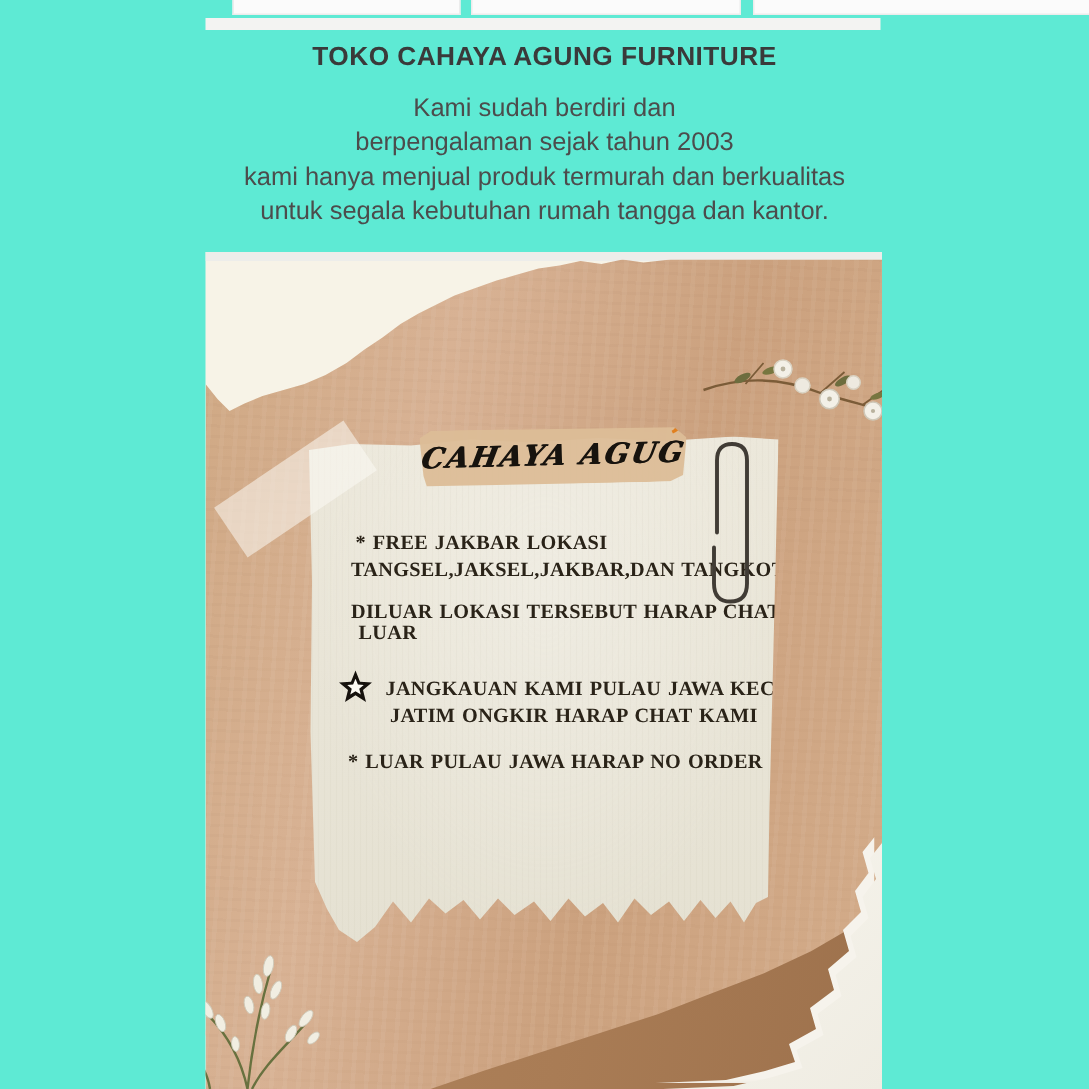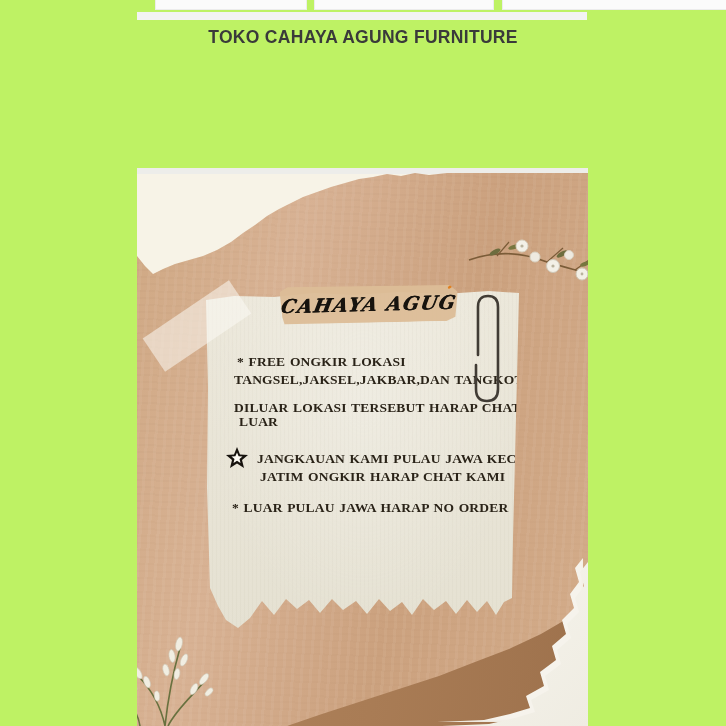--- a/index.html
+++ b/index.html
@@ -1,17 +1,17 @@
 <!DOCTYPE html>
 <html><head>
 <meta charset="utf-8">
 <style>
   html,body{margin:0;padding:0;}
   body{width:726px;height:726px;background:#ffffff;font-family:"Liberation Sans",sans-serif;overflow:hidden;}
-  .stage{position:relative;width:726px;height:726px;background:#bef264;overflow:hidden;}
+  .stage{position:relative;width:726px;height:726px;background:#5eead4;overflow:hidden;}
 
   
   .thumb{position:absolute;top:0;height:9px;background:#fbfbfb;border:1px solid #ececec;border-top:none;}
   .thumb1{left:155px;width:150px;}
   .thumb2{left:314px;width:178px;}
   .thumb3{left:502px;width:224px;}
   .topband{position:absolute;left:137px;top:12px;width:450px;height:8px;background:#f3f3f2;}
 
   
   .title{position:absolute;left:0;top:27px;width:726px;text-align:center;
@@ -93,20 +93,26 @@
 <body>
 
 <div class="stage">
 
   <div class="thumb thumb1"></div>
   <div class="thumb thumb2"></div>
   <div class="thumb thumb3"></div>
   <div class="topband"></div>
 
   <div class="title">TOKO CAHAYA AGUNG FURNITURE</div>
+  <div class="desc">
+    <div>Kami sudah berdiri dan</div>
+    <div>berpengalaman sejak tahun 2003</div>
+    <div>kami hanya menjual produk termurah dan berkualitas</div>
+    <div>untuk segala kebutuhan rumah tangga dan kantor.</div>
+  </div>
 
   <div class="photo">
     <div class="photo-topline"></div>
 
     <div class="kraft">
       <div class="kraft-tex"></div>
     </div>
 
     <div class="kraft-dark"></div>
 
@@ -122,21 +128,21 @@
         <div style="padding-left:4px">, to (in</div>
         <div style="padding-left:0px">ootpath and</div>
         <div style="padding-left:2px">oint; do</div>
         <div style="padding-left:8px">n quic</div>
       </div>
     </div>
 
     <div class="note">
       <div class="note-tex"></div>
 
-      <div class="note-line" style="left:33px;top:66px">* FREE ONGKIR LOKASI</div>
+      <div class="note-line" style="left:33px;top:66px">* FREE JAKBAR LOKASI</div>
       <div class="note-line" style="left:30px;top:84px">TANGSEL,JAKSEL,JAKBAR,DAN TANGKOT</div>
       <div class="note-line" style="left:30px;top:112px">DILUAR LOKASI TERSEBUT HARAP CHAT</div>
       <div class="note-line" style="left:35px;top:126px">LUAR</div>
 
       <svg class="star-svg" width="24" height="24" viewBox="0 0 24 24">
         <path d="M12 1 L15 8.5 L23 9 L17 14 L19 22 L12 17.5 L5 22 L7 14 L1 9 L9 8.5 Z" fill="#16120d"></path>
         <path d="M12 6.5 L13.6 10.3 L17.5 10.6 L14.5 13.1 L15.5 17 L12 14.8 L8.5 17 L9.5 13.1 L6.5 10.6 L10.4 10.3 Z" fill="#fdfbf4"></path>
       </svg>
       <div class="note-line" style="left:53px;top:163px">JANGKAUAN KAMI PULAU JAWA KECUALI</div>
       <div class="note-line" style="left:28px;top:212px">* LUAR PULAU JAWA HARAP NO ORDER</div>

